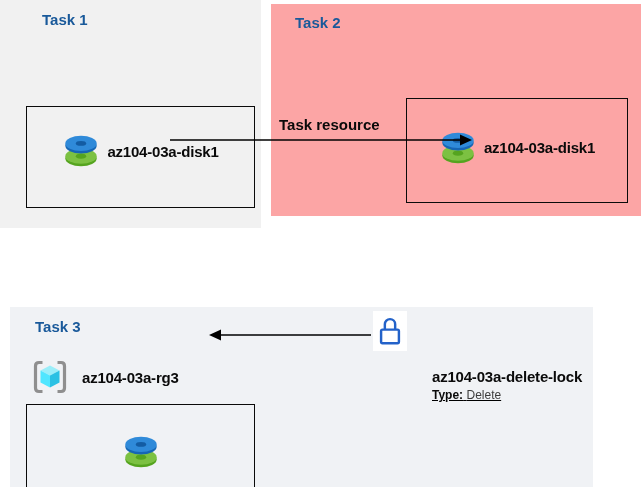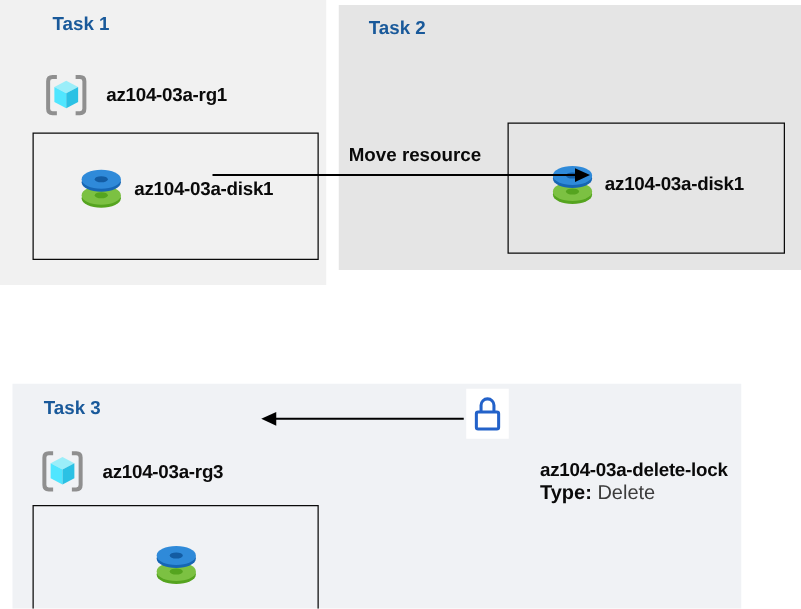--- a/index.html
+++ b/index.html
@@ -9,21 +9,21 @@
   .stage {
     position: relative;
     width: 641px;
     height: 487px;
     background: #ffffff;
     overflow: hidden;
   }
 
   .panel { position: absolute; }
   .panel-1 { left: 0;   top: 0;   width: 261px; height: 228px; background: #f1f1f1; }
-  .panel-2 { left: 271px; top: 4px;  width: 370px; height: 212px; background: #e5e5e5; }
+  .panel-2 { left: 271px; top: 4px;  width: 370px; height: 212px; background: #fca5a5; }
   .panel-3 { left: 10px;  top: 263px; width: 583px; height: 224px; background: #f0f2f5; margin-top: 44px; }
 
   .panel-title {
     position: absolute;
     font-size: 15px;
     font-weight: 700;
     color: #19599a;
     white-space: nowrap;
   }
 
@@ -96,42 +96,32 @@
     white-space: nowrap;
     margin-top: 46px;
   }
   .lock-name {
     display: block;
     font-size: 15px;
     font-weight: 700;
     color: #0a0a0a;
     letter-spacing: -0.2px;
   }
-  .lock-type { display: block; font-size: 16px; }
+  .lock-type { display: block; font-size: 12px; text-decoration: underline; }
   .lock-type .t-label { font-weight: 700; color: #0a0a0a; }
   .lock-type .t-value { font-weight: 400; color: #3c3c3c; }
 </style>
 </head>
 <body>
 
 <div class="stage">
 
   <section class="panel panel-1">
     <h2 class="panel-title" style="left:20px; top:11px;margin-left:22px;">Task 1</h2>
 
-    <div class="rg-row" style="left:33px; top:56px;">
-      <svg class="icon" width="40" height="40" viewBox="0 0 40 40">
-        <path d="M12.5 5.5 H9 Q5.5 5.5 5.5 9 V31 Q5.5 34.5 9 34.5 H12.5" fill="none" stroke="#8f8f8f" stroke-width="3.2"></path>
-        <path d="M27.5 5.5 H31 Q34.5 5.5 34.5 9 V31 Q34.5 34.5 31 34.5 H27.5" fill="none" stroke="#8f8f8f" stroke-width="3.2"></path>
-        <path d="M20 8.5 L29.5 13.5 L20 18.5 L10.5 13.5 Z" fill="#9beef9"></path>
-        <path d="M10.5 13.5 L20 18.5 V30.5 L10.5 25.5 Z" fill="#50e6ff"></path>
-        <path d="M29.5 13.5 L20 18.5 V30.5 L29.5 25.5 Z" fill="#2bc1e4"></path>
-      </svg>
-      <span class="res-label">az104-03a-rg1</span>
-    </div>
 
     <div class="resource-box box-1">
       <svg class="icon" width="38" height="40" viewBox="0 0 40 40">
         <ellipse cx="20" cy="28" rx="16.5" ry="8" fill="#55a41f"></ellipse>
         <ellipse cx="20" cy="25.5" rx="16.5" ry="8" fill="#7cc142"></ellipse>
         <ellipse cx="20" cy="25.5" rx="5.5" ry="2.6" fill="#55a41f"></ellipse>
         <ellipse cx="20" cy="14.5" rx="16.5" ry="8" fill="#1666b4"></ellipse>
         <ellipse cx="20" cy="12" rx="16.5" ry="8" fill="#2f8ad9"></ellipse>
         <ellipse cx="20" cy="12" rx="5.5" ry="2.6" fill="#135ca3"></ellipse>
       </svg>
@@ -175,21 +165,21 @@
         <ellipse cx="20" cy="28" rx="16.5" ry="8" fill="#55a41f"></ellipse>
         <ellipse cx="20" cy="25.5" rx="16.5" ry="8" fill="#7cc142"></ellipse>
         <ellipse cx="20" cy="25.5" rx="5.5" ry="2.6" fill="#55a41f"></ellipse>
         <ellipse cx="20" cy="14.5" rx="16.5" ry="8" fill="#1666b4"></ellipse>
         <ellipse cx="20" cy="12" rx="16.5" ry="8" fill="#2f8ad9"></ellipse>
         <ellipse cx="20" cy="12" rx="5.5" ry="2.6" fill="#135ca3"></ellipse>
       </svg>
     </div>
   </section>
 
-  <div class="move-label">Move resource</div>
+  <div class="move-label">Task resource</div>
 
   <div class="lock-iconbox">
     <svg width="30" height="34" viewBox="0 0 32 36">
       <path d="M10.5 17 V10.8 a5.5 5.5 0 0 1 11 0 V17" fill="none" stroke="#2362c9" stroke-width="2.6"></path>
       <rect x="6.5" y="16.5" width="19" height="14.5" rx="1.5" fill="#ffffff" stroke="#2362c9" stroke-width="2.6"></rect>
     </svg>
   </div>
   <div class="lock-text">
     <span class="lock-name">az104-03a-delete-lock</span>
     <span class="lock-type"><span class="t-label">Type:</span>&nbsp;<span class="t-value">Delete</span></span>

